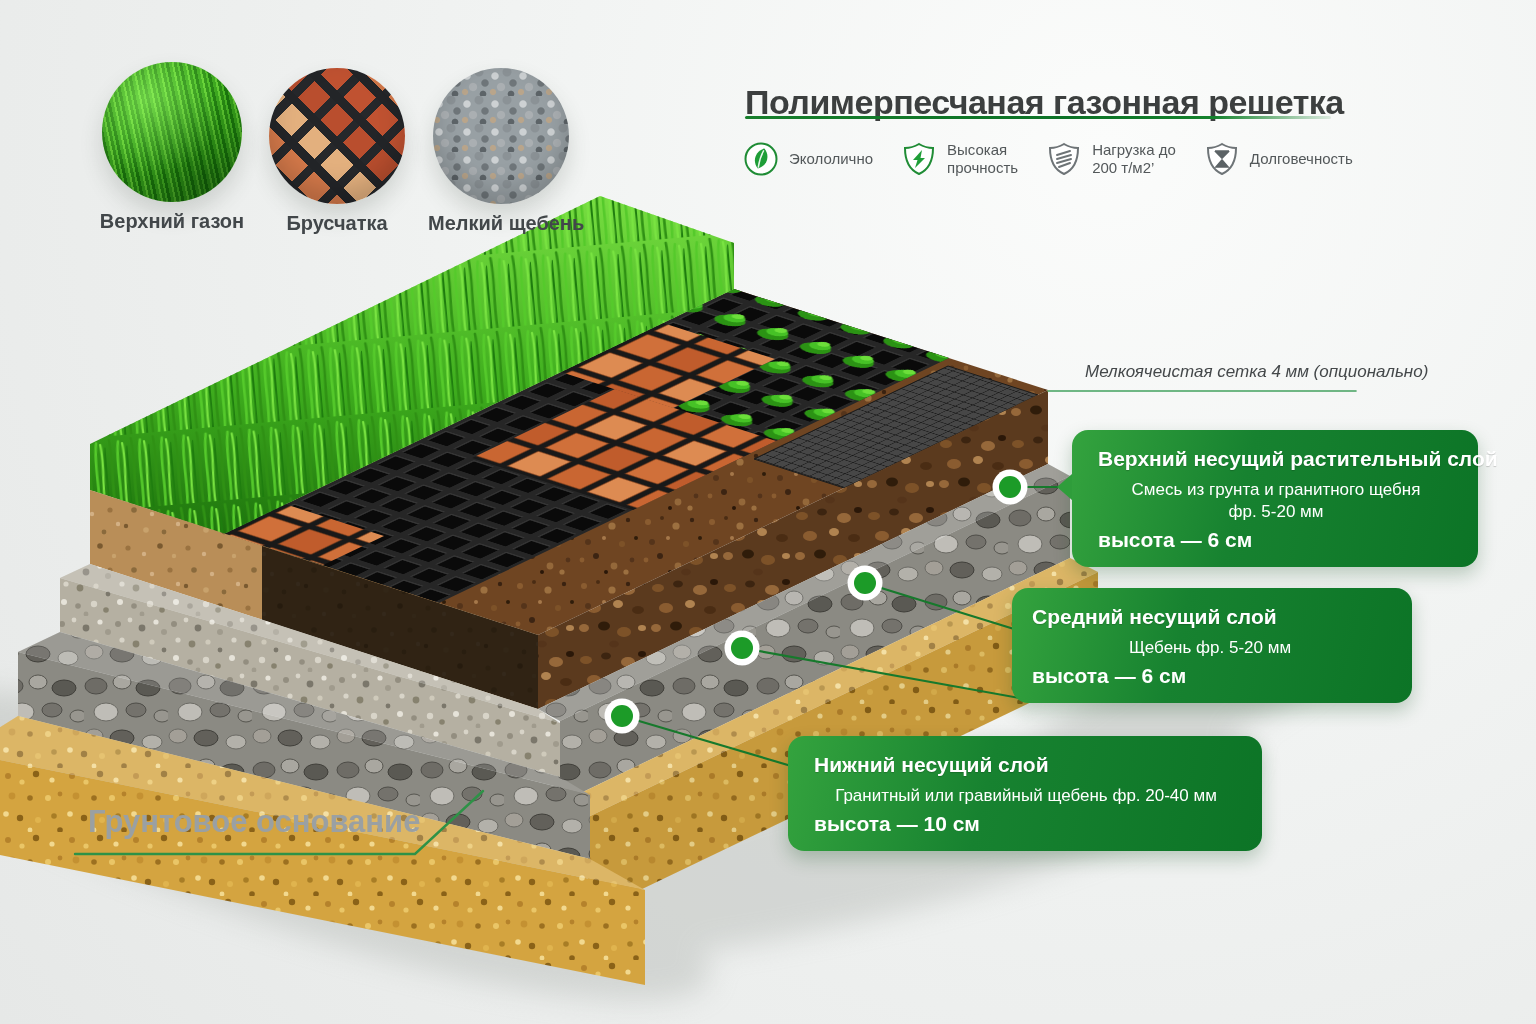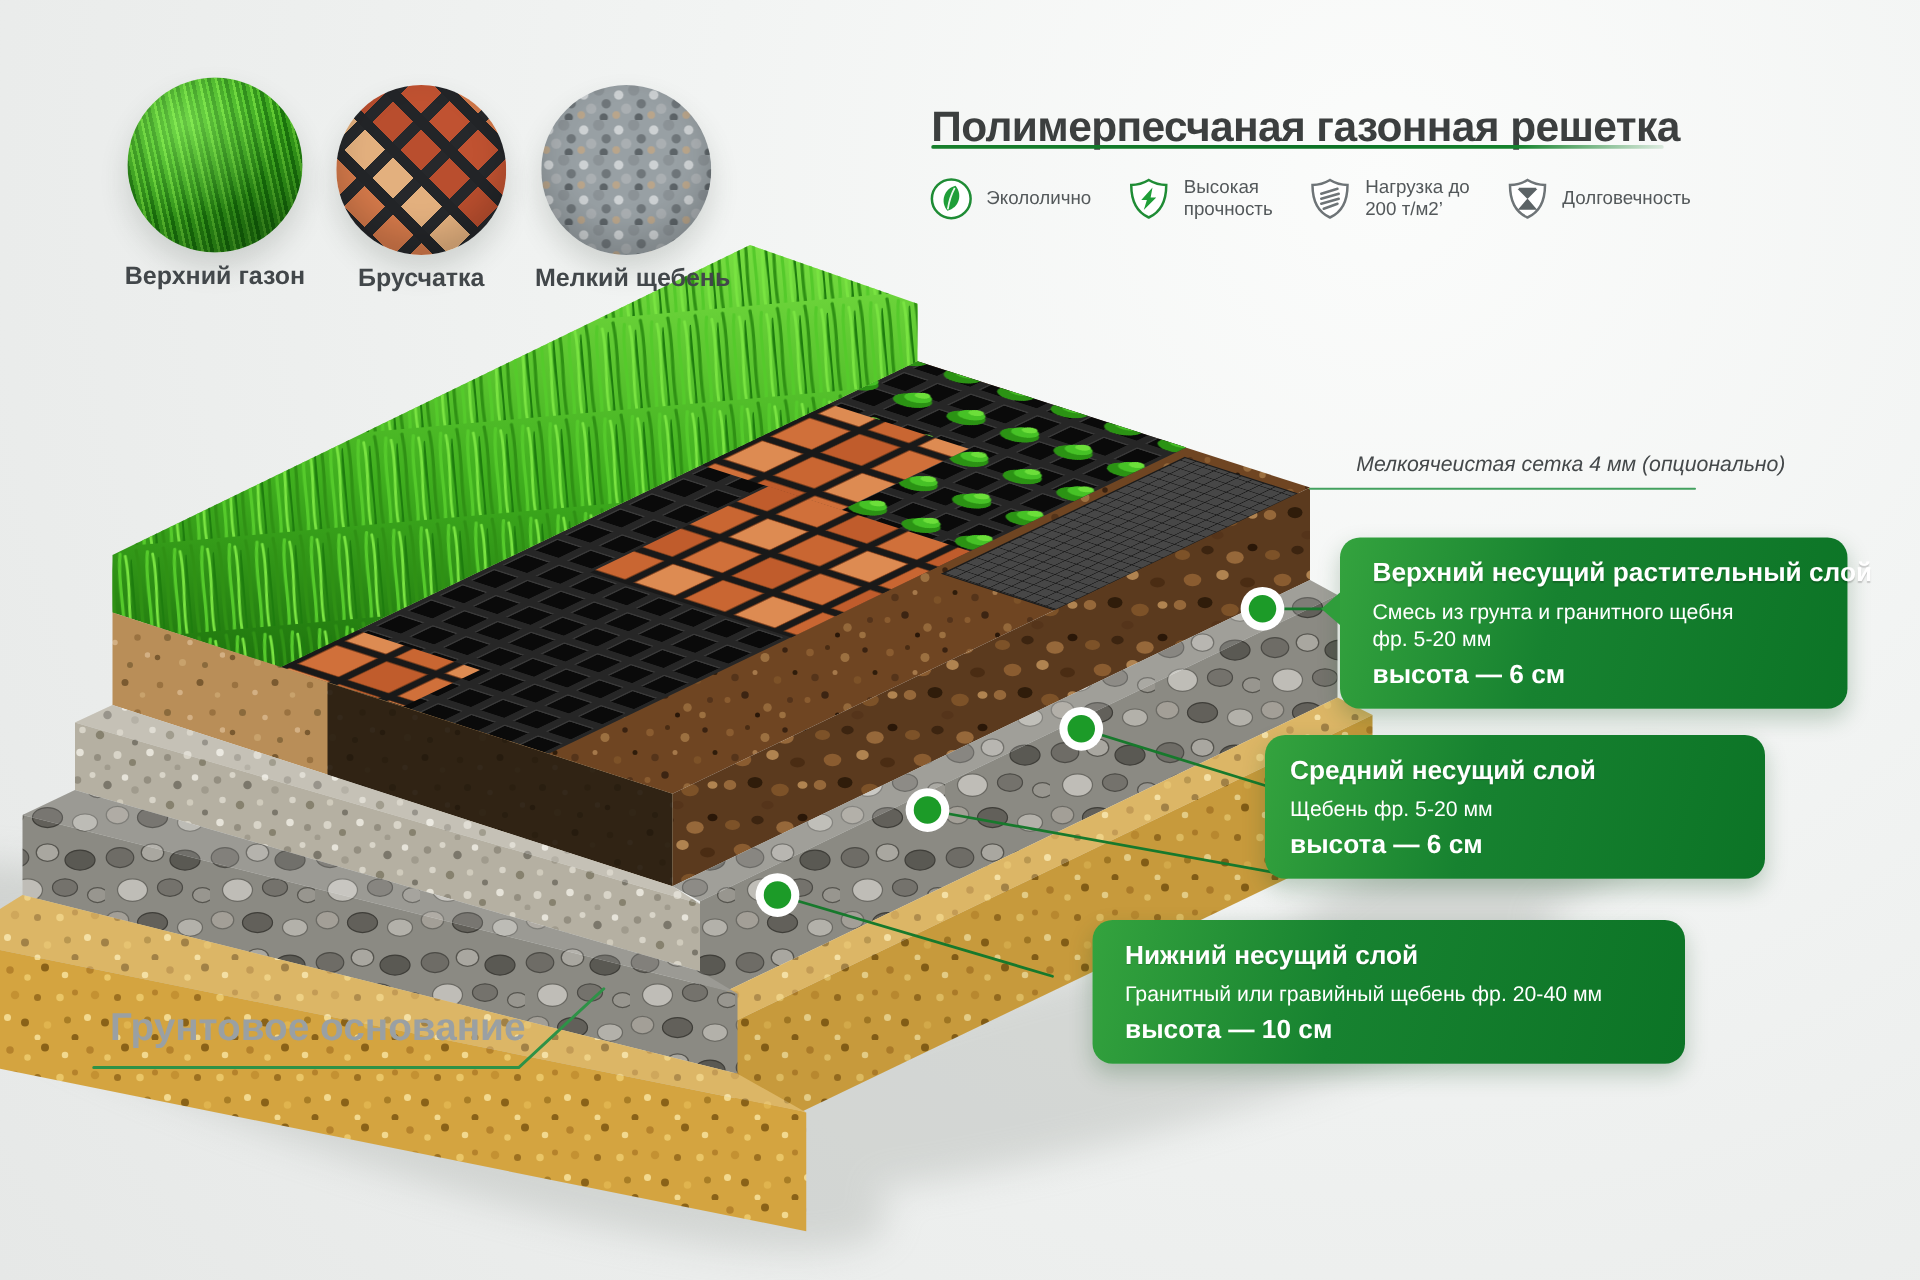--- a/index.html
+++ b/index.html
@@ -52,26 +52,26 @@
 
   
   .mesh-label{position:absolute;left:1085px;top:362px;font-size:17px;font-style:italic;color:#44484a;white-space:nowrap;}
 
   
   .callout{position:absolute;border-radius:16px;color:#fff;
     background:linear-gradient(104deg,#34a33e 0%,#178230 42%,#0c7426 100%);
     box-shadow:0 8px 18px rgba(20,80,30,.25);
     padding:17px 24px 15px 26px;}
   .callout .c-title{font-size:21px;font-weight:700;margin:0 0 8px 0;text-shadow:0 1px 1px rgba(0,0,0,.18);white-space:nowrap;}
-  .callout .c-desc{font-size:17px;line-height:1.28;white-space:nowrap;}
+  .callout .c-desc{font-size:17px;line-height:1.28;white-space:nowrap;text-align:center;}
   .callout .c-height{font-size:21px;font-weight:700;margin-top:5px;white-space:nowrap;}
   .callout-1{left:1072px;top:430px;width:356px;}
   .callout-1::before{content:"";position:absolute;left:-15px;top:44px;border:13px solid rgba(0,0,0,0);border-right:15px solid #2f9d3b;border-left:0;}
   .callout-2{left:1012px;top:588px;width:356px;padding-left:20px;}
-  .callout-3{left:874px;top:736px;width:424px;}
+  .callout-3{left:788px;top:736px;width:424px;}
 
   
   .ground-label{position:absolute;left:88px;top:804px;font-size:31px;font-weight:700;color:#9aa0a3;white-space:nowrap;}
 </style>
 </head>
 <body>
 
 <div class="stage">
 
   <svg class="illus" width="1536" height="1024" viewBox="0 0 1536 1024">

